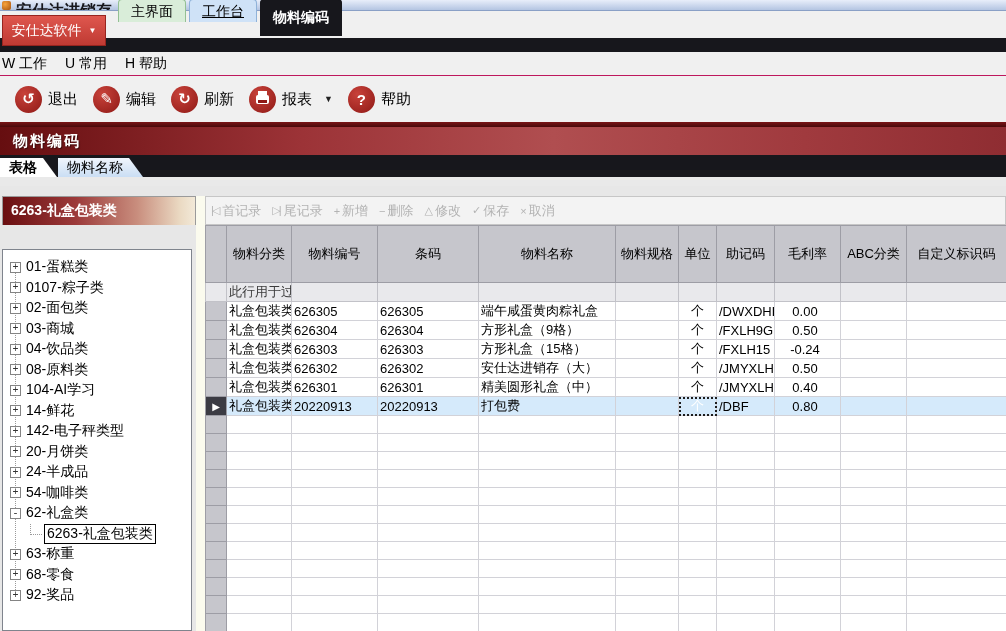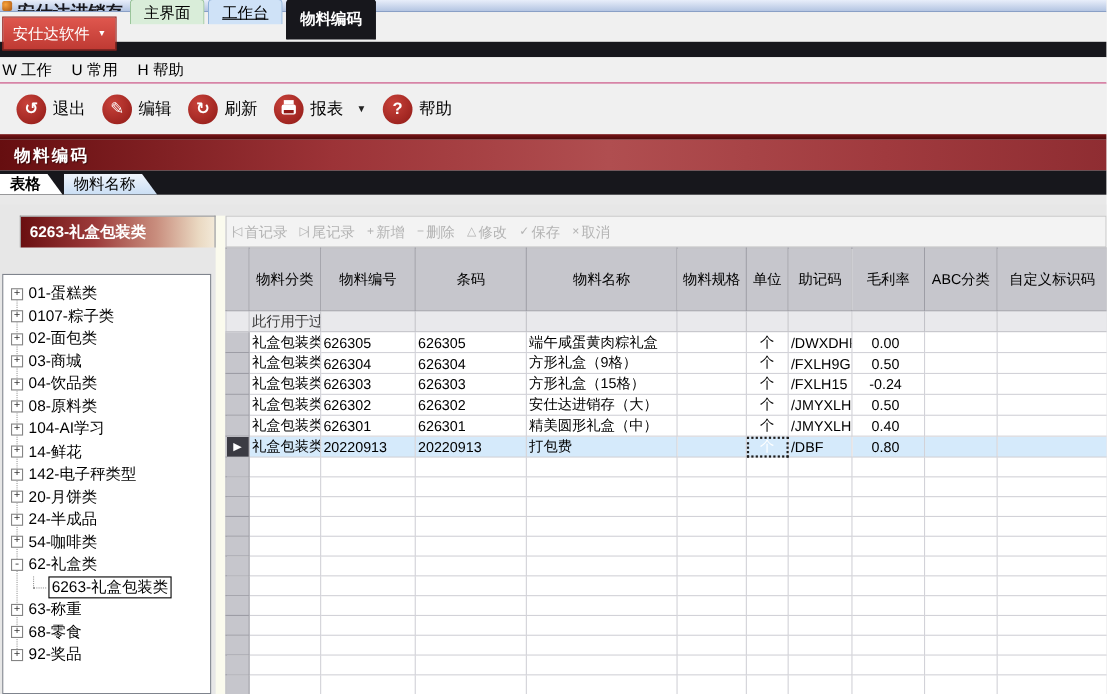--- a/index.html
+++ b/index.html
@@ -64,21 +64,21 @@
   .vtab { font-size:14px; display:flex; align-items:center; padding:0 20px 0 9px; cursor:pointer;
     clip-path:polygon(0 0, calc(100% - 14px) 0, 100% 100%, 0 100%); }
   .vtab.active { background:#fff; font-weight:bold; }
   .vtab.alt { background:linear-gradient(#f0f5fc,#cadef4); margin-left:1px; }
 
   
   .content { position:absolute; left:0; top:186px; width:1006px; height:445px; background:#e7e7e7; }
   .gapstrip { position:absolute; left:196px; top:10px; width:9px; height:435px; background:#fbfbee; }
 
   
-  .sidebar { position:absolute; left:2px; top:10px; width:194px; height:435px;padding-left:16px; }
+  .sidebar { position:absolute; left:2px; top:10px; width:194px; height:435px; }
   .sb-header { height:29px; display:flex; align-items:center; padding-left:8px; color:#fff; font-weight:bold;
     font-size:14px; border:1px solid #9a9a9a; border-bottom:none;
     background:linear-gradient(90deg,#6a0f11,#9c3a3a 38%,#c98e7e 70%,#ead9c2 92%,#f2e9d8); }
   .sb-tabs { height:24px; display:flex; align-items:flex-end; padding-left:1px; }
   .sb-tab { height:22px; line-height:21px; padding:0 13px; font-size:14px; margin-right:2px; cursor:pointer;
     background:linear-gradient(#f4f7fb,#d9e3ef); border:1px solid #97a3b5; border-bottom:none;
     border-radius:3px 11px 0 0; }
   .sb-tab.active { background:#fff; position:relative; z-index:2; }
   .sb-tree { position:absolute; left:0; top:53px; width:190px; bottom:0; background:#fff;
     border:1px solid #7f848d; overflow:hidden; padding-top:7px; }

